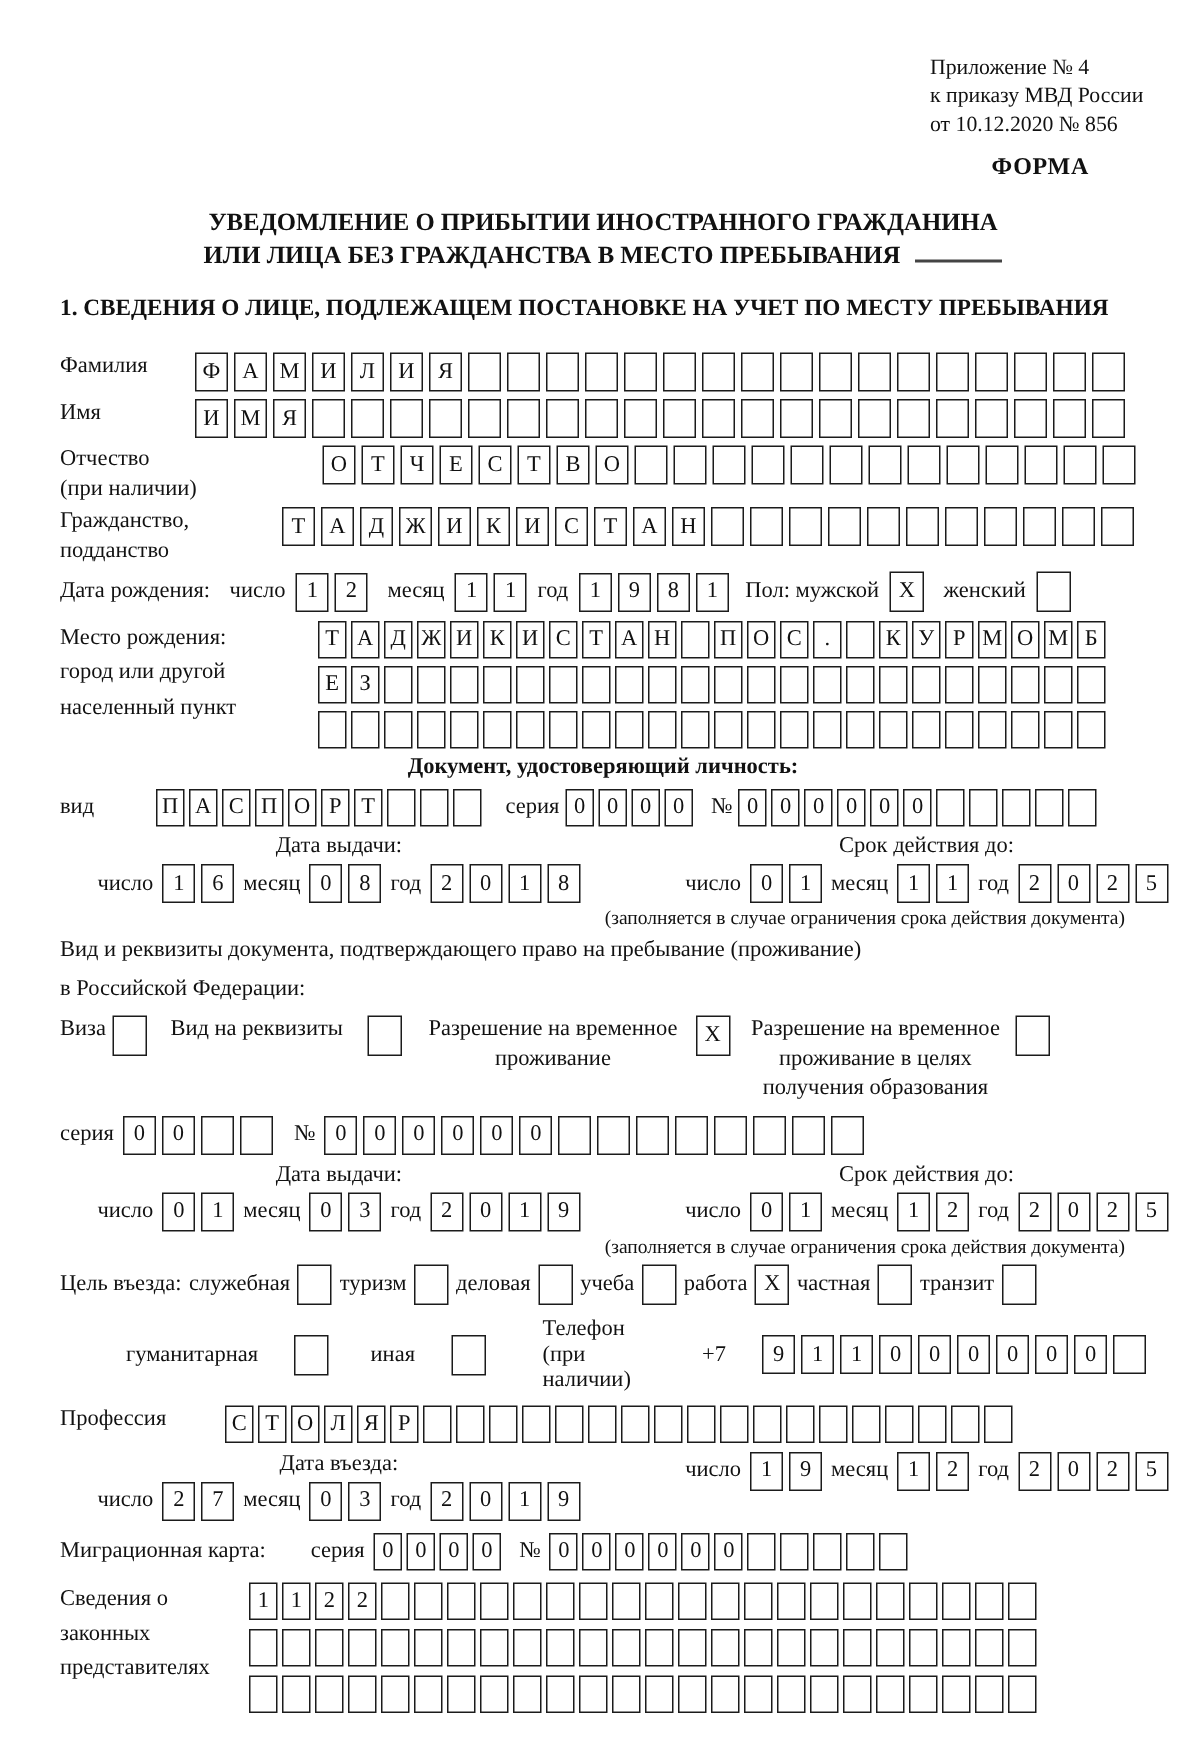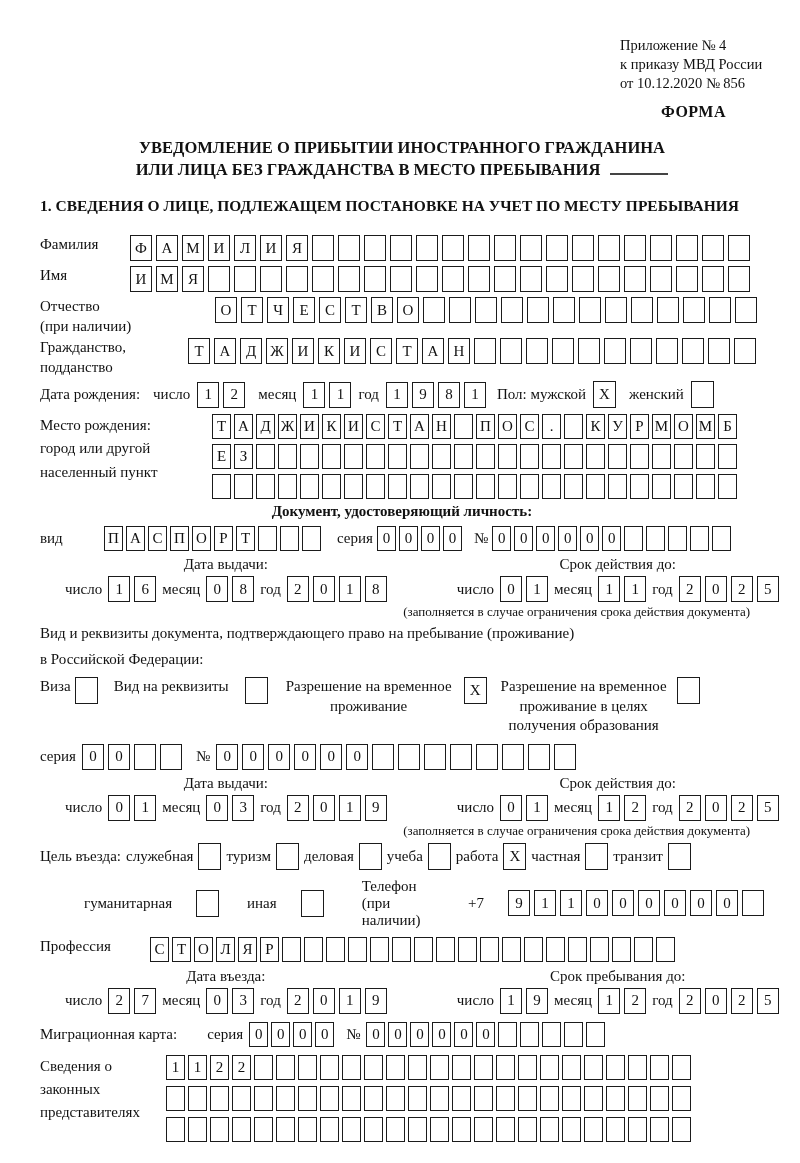--- a/index.html
+++ b/index.html
@@ -565,21 +565,20 @@
         <span>год</span>
         <span class="cells">
             <span class="cell">2</span>
             <span class="cell">0</span>
             <span class="cell">1</span>
             <span class="cell">9</span>
           </span>
       </div>
     </div>
     <div class="dgroup" style="margin-left:70px;">
-      <div class="dhead">Срок пребывания до:</div>
       <div class="dline">
         <span>число</span>
         <span class="cells">
             <span class="cell">1</span>
             <span class="cell">9</span>
           </span>
         <span>месяц</span>
         <span class="cells">
             <span class="cell">1</span>
             <span class="cell">2</span>

